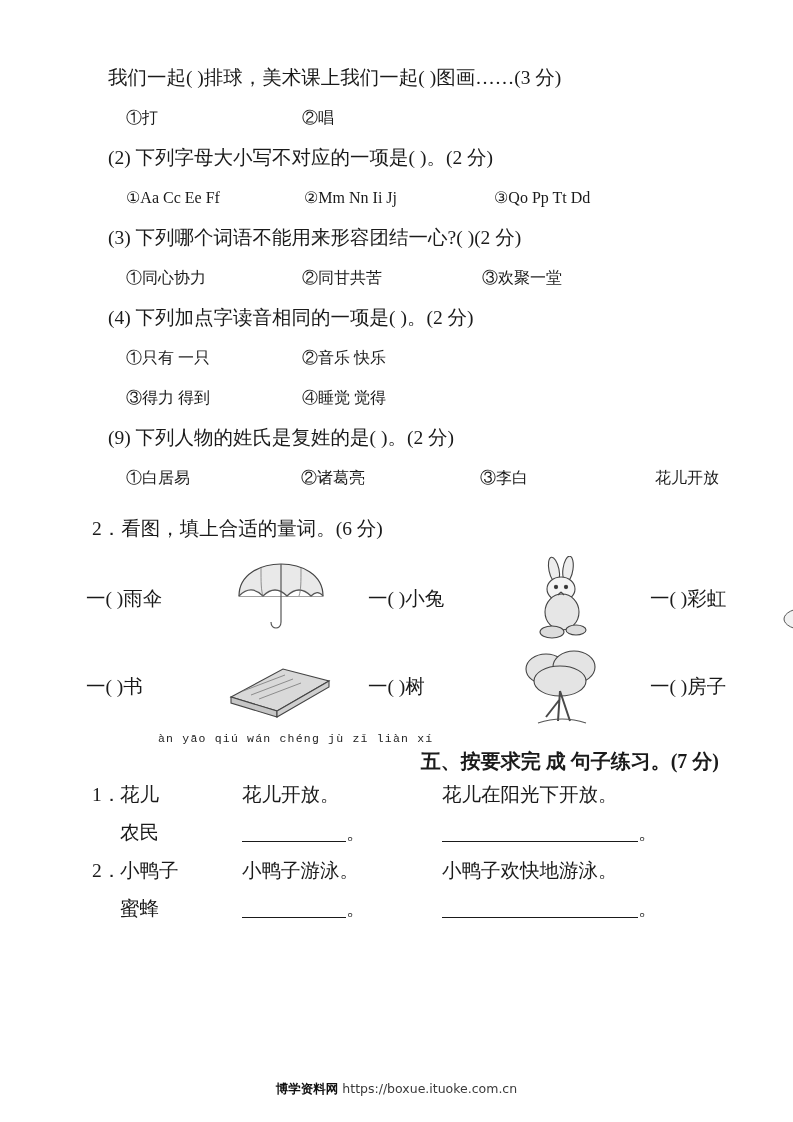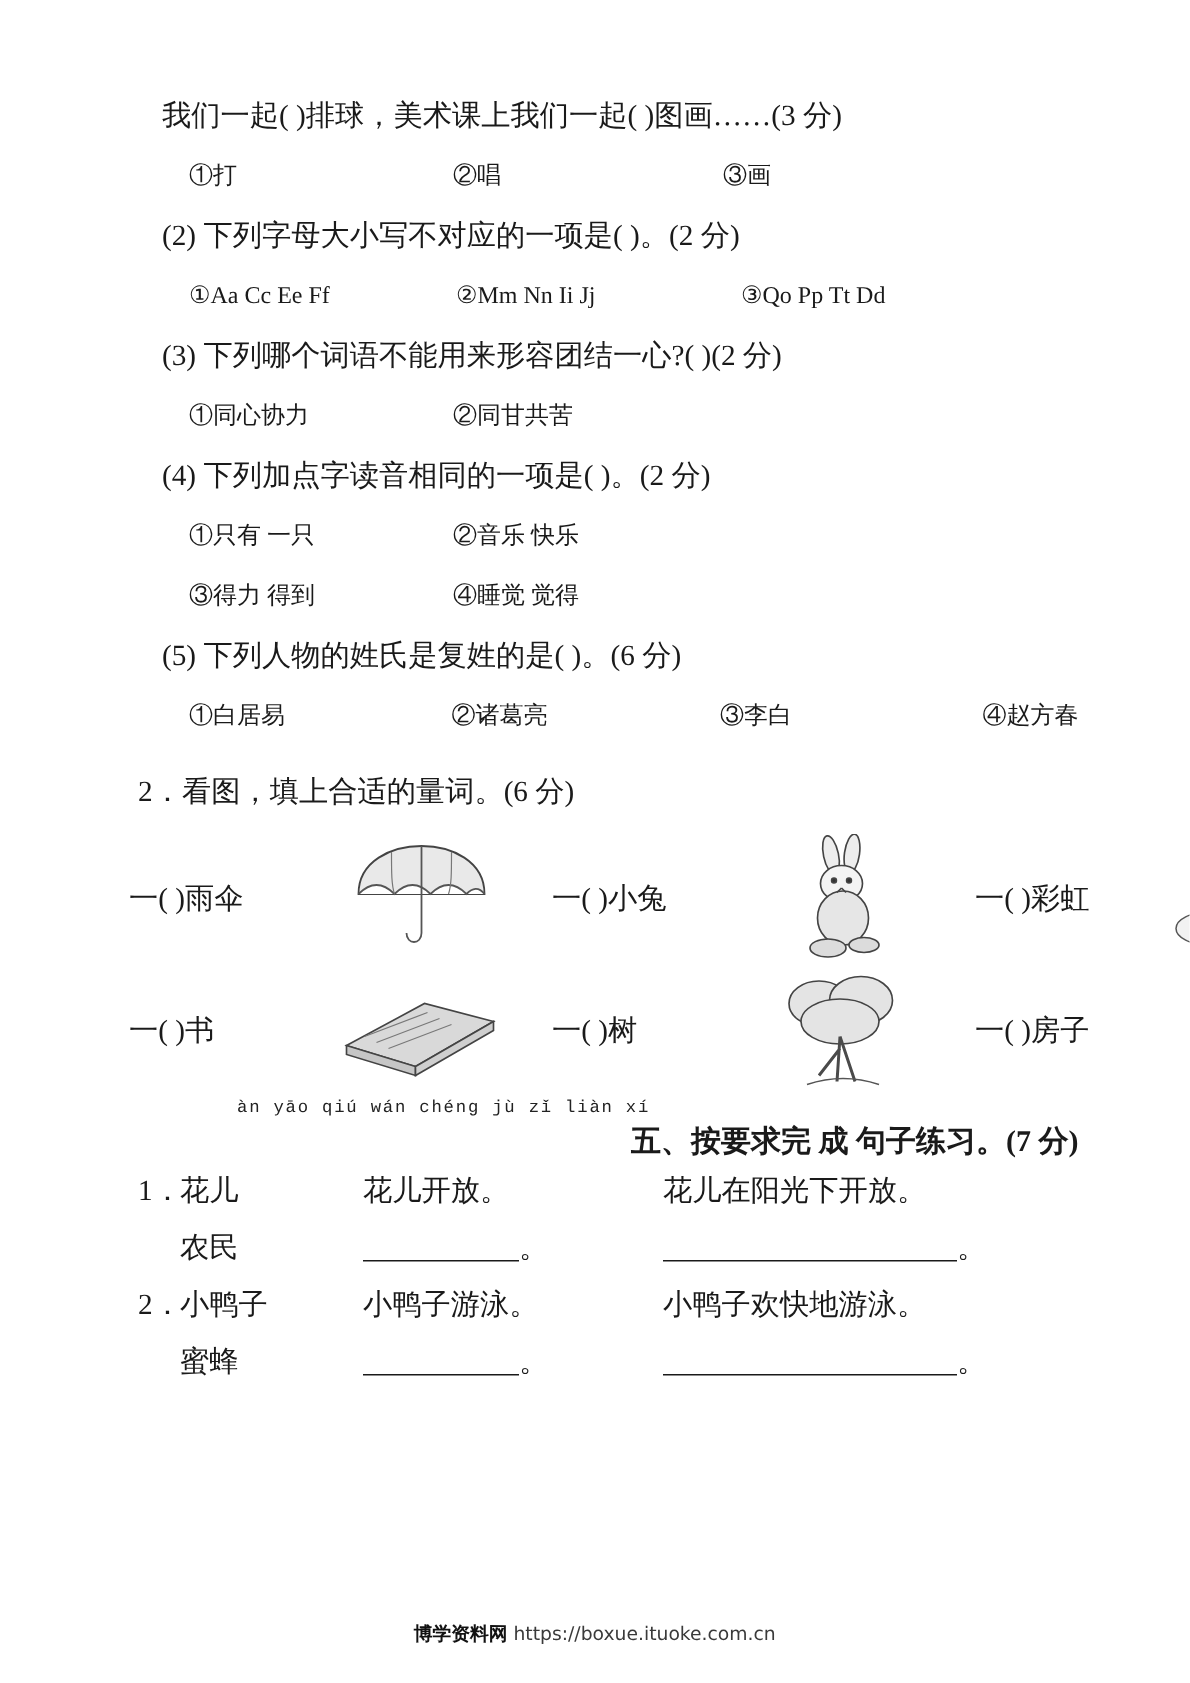--- a/index.html
+++ b/index.html
@@ -140,52 +140,52 @@
 </head>
 <body>
 
 <div class="page">
   <div class="content">
 
     <div class="ln indent-1">我们一起(     )排球，美术课上我们一起(     )图画……(3 分)</div>
     <div class="opts">
       <span class="w1">①打</span>
       <span class="w2">②唱</span>
-      <span class="w3">③画</span>
     </div>
 
     <div class="ln indent-q">(2)  下列字母大小写不对应的一项是(        )。(2 分)</div>
     <div class="opts">
       <span class="w-lat1 latin">①Aa Cc Ee Ff</span>
       <span class="w-lat2 latin">②Mm Nn Ii Jj</span>
       <span class="latin">③Qo Pp Tt Dd</span>
     </div>
 
     <div class="ln indent-q">(3)  下列哪个词语不能用来形容团结一心?(        )(2 分)</div>
     <div class="opts">
       <span class="w1">①同心协力</span>
       <span class="w2">②同甘共苦</span>
+      <span class="w3">③欢聚一堂</span>
     </div>
 
     <div class="ln indent-q">(4)  下列加点字读音相同的一项是(        )。(2 分)</div>
     <div class="opts">
       <span class="w1">①只有  一只</span>
       <span class="w2">②音乐  快乐</span>
     </div>
     <div class="opts">
       <span class="w1">③得力  得到</span>
       <span class="w2">④睡觉  觉得</span>
     </div>
 
-    <div class="ln indent-q">(5)  下列人物的姓氏是复姓的是(        )。(6 分)</div>
+    <div class="ln indent-q">(9)  下列人物的姓氏是复姓的是(        )。(2 分)</div>
     <div class="opts">
       <span class="w1">①白居易</span>
       <span class="w2">②诸葛亮</span>
       <span class="w3">③李白</span>
-      <span>④赵方春</span>
+      <span>花儿开放</span>
     </div>
 
     <div class="sec-head">2．看图，填上合适的量词。(6 分)</div>
 
     <div class="mw-grid">
 
       <div class="mw-cell">
         <span class="mw-text">一(        )雨伞</span>
         <span class="mw-pic">
           <svg width="120" height="84" viewBox="0 0 120 84">

